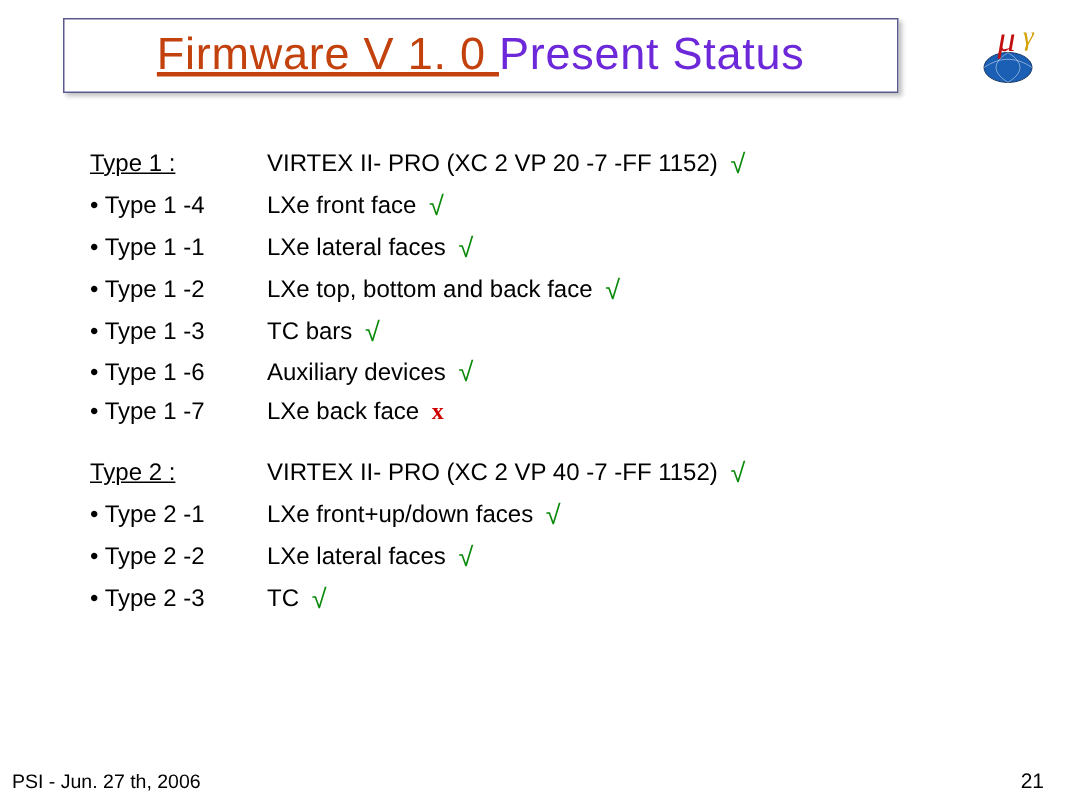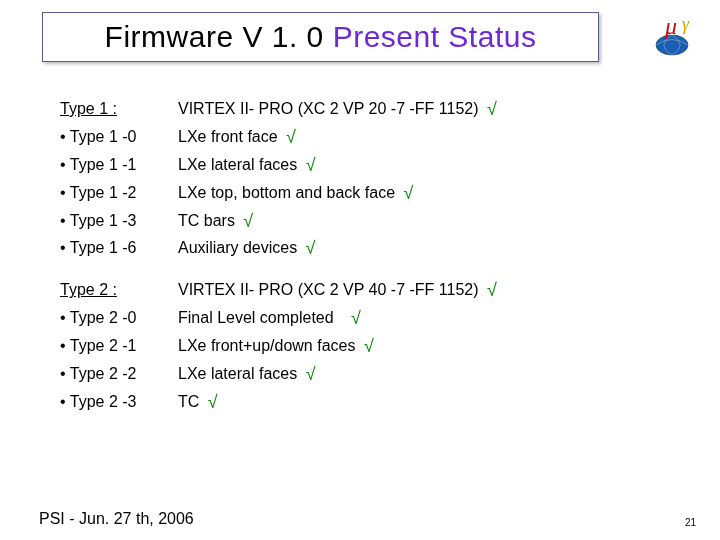--- a/index.html
+++ b/index.html
@@ -24,21 +24,21 @@
     display: flex;
     align-items: center;
     justify-content: center;
   }
   .title-text {
     font-size: 30px;
     font-weight: 400;
     letter-spacing: 0.5px;
     white-space: nowrap;
   }
-  .title-black { color: #000000; }
+  .title-black { color: #c2410c; text-decoration: underline; }
   .title-red { color: #6d28d9; }
   .logo {
     position: absolute;
     top: 12px;
     right: 22px;
     width: 52px;
     height: 46px;
   }
   .content {
     position: absolute;
@@ -81,29 +81,29 @@
   }
   .cross {
     color: #d00000;
     font-weight: bold;
     font-family: "Comic Sans MS", cursive;
     display: inline-block;
     margin-left: 4px;
   }
   .footer-left {
     position: absolute;
-    left: 39px;
+    left: 8px;
     bottom: 12px;
-    font-size: 16px;
+    font-size: 13px;
   }
   .footer-right {
     position: absolute;
     right: 24px;
     bottom: 12px;
-    font-size: 10px;
+    font-size: 14px;
   }
   u { text-decoration: underline; margin-top: 36px; }
 </style>
 </head>
 <body>
 
 <div class="title-box">
   <div class="title-text">
     <span class="title-black">Firmware V 1. 0 </span><span class="title-red">Present Status</span>
   </div>
@@ -121,49 +121,49 @@
 </div>
 
 <div class="content">
 
   <div class="section">
     <div class="row header-row">
       <div class="col-left"><u>Type 1 :</u></div>
       <div class="col-right"><span>VIRTEX II- PRO (XC 2 VP 20 -7 -FF 1152)</span> <span class="tick">√</span></div>
     </div>
     <div class="row bullet-row">
-      <div class="col-left">Type 1 -0</div>
+      <div class="col-left">Type 1 -4</div>
       <div class="col-right"><span>LXe front face</span> <span class="tick">√</span></div>
     </div>
     <div class="row bullet-row">
       <div class="col-left">Type 1 -1</div>
       <div class="col-right"><span>LXe lateral faces</span> <span class="tick">√</span></div>
     </div>
     <div class="row bullet-row">
       <div class="col-left">Type 1 -2</div>
       <div class="col-right"><span>LXe top, bottom and back face</span> <span class="tick">√</span></div>
     </div>
     <div class="row bullet-row">
       <div class="col-left">Type 1 -3</div>
       <div class="col-right"><span>TC bars</span> <span class="tick">√</span></div>
     </div>
     <div class="row bullet-row">
       <div class="col-left">Type 1 -6</div>
       <div class="col-right"><span>Auxiliary devices</span> <span class="tick">√</span></div>
     </div>
+    <div class="row bullet-row">
+      <div class="col-left">Type 1 -7</div>
+      <div class="col-right"><span>LXe back face</span> <span class="cross">x</span></div>
+    </div>
   </div>
 
   <div class="section">
     <div class="row header-row">
       <div class="col-left"><u>Type 2 :</u></div>
       <div class="col-right"><span>VIRTEX II- PRO (XC 2 VP 40 -7 -FF 1152)</span> <span class="tick">√</span></div>
-    </div>
-    <div class="row bullet-row">
-      <div class="col-left">Type 2 -0</div>
-      <div class="col-right"><span>Final Level completed</span>&nbsp;&nbsp; <span class="tick">√</span></div>
     </div>
     <div class="row bullet-row">
       <div class="col-left">Type 2 -1</div>
       <div class="col-right"><span>LXe front+up/down faces</span> <span class="tick">√</span></div>
     </div>
     <div class="row bullet-row">
       <div class="col-left">Type 2 -2</div>
       <div class="col-right"><span>LXe lateral faces</span> <span class="tick">√</span></div>
     </div>
     <div class="row bullet-row">

